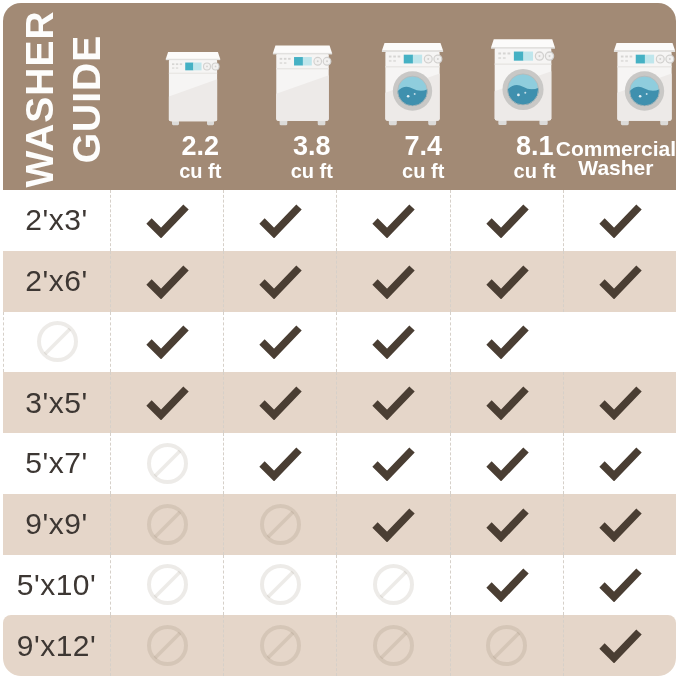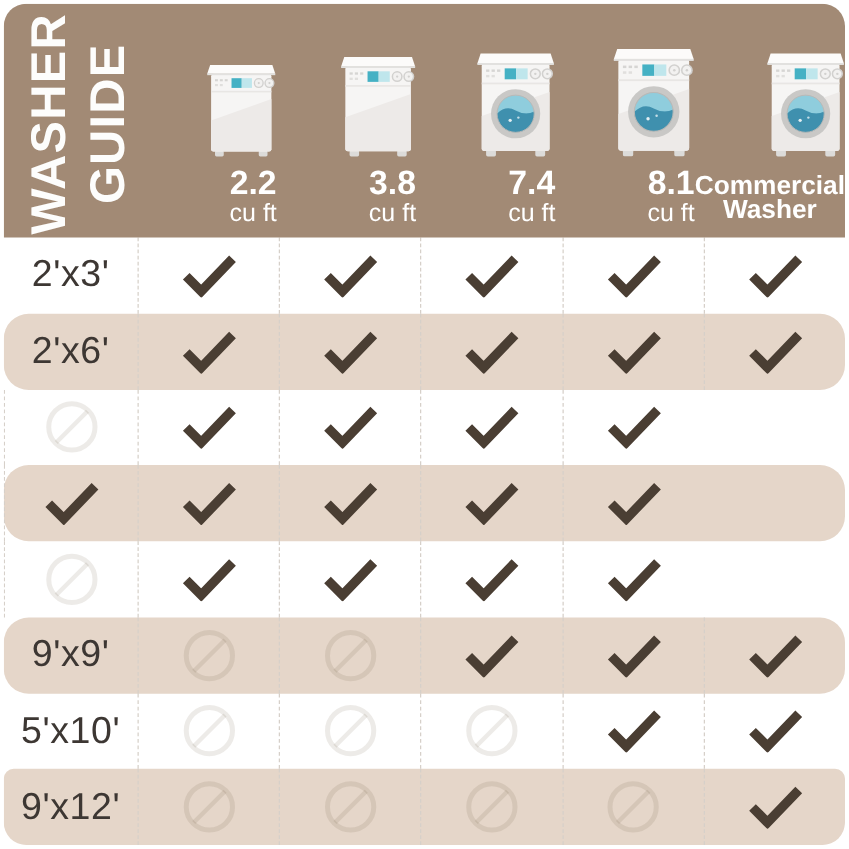--- a/index.html
+++ b/index.html
@@ -27,28 +27,28 @@
   .col-head{
     display:flex;flex-direction:column;align-items:flex-end;justify-content:flex-end;
     padding-bottom:6px;color:#ffffff;
   }
   .washer{display:block;margin-bottom:6px;}
   .head-text{
     height:52px;display:flex;flex-direction:column;align-items:center;justify-content:center;
     text-align:center;
   }
   .size-num{font-size:27px;font-weight:bold;line-height:27px;}
-  .size-unit{font-size:20px;font-weight:normal;line-height:23px;}
+  .size-unit{font-size:20px;font-weight:bold;line-height:23px;}
   .head-text.text-style span{font-size:21px;font-weight:bold;line-height:19px;}
   
   .tbody{height:486px;display:flex;flex-direction:column;}
   .row{
     flex:1;display:grid;grid-template-columns:107px repeat(5,1fr);text-align:center;
   }
-  .row.stripe{background:#e5d6c9;border-radius:20px;}
+  .row.stripe{background:#e5d6c9;border-radius:0;}
   .row.stripe:last-child{border-radius:8px 8px 16px 16px;}
   .cell{
     display:flex;align-items:center;justify-content:center;height:100%;
   }
   .cell.data{border-left:1px dashed #d6d0c9;}
   .label-cell{
     font-size:30px;color:#3d3733;letter-spacing:0.5px;
   }
   .check-icon-svg{display:block;}
   .prohibit-icon-svg{display:block;}
@@ -332,20 +332,21 @@
     <polyline points="5,18 17,30 42,4" fill="none" stroke="#4a3e33" stroke-width="7.5" stroke-linecap="butt" stroke-linejoin="miter"></polyline>
   </svg>
         </div>
         <div class="cell data">
           <svg class="check-icon-svg" width="46" height="35" viewBox="0 0 46 35">
     <polyline points="5,18 17,30 42,4" fill="none" stroke="#4a3e33" stroke-width="7.5" stroke-linecap="butt" stroke-linejoin="miter"></polyline>
   </svg>
         </div>
       </div>
       <div class="row stripe">
+    <div class="cell label-cell">3'x5'</div>
   <div class="cell data">
           <svg class="check-icon-svg" width="46" height="35" viewBox="0 0 46 35">
     <polyline points="5,18 17,30 42,4" fill="none" stroke="#4a3e33" stroke-width="7.5" stroke-linecap="butt" stroke-linejoin="miter"></polyline>
   </svg>
         </div>
         <div class="cell data">
           <svg class="check-icon-svg" width="46" height="35" viewBox="0 0 46 35">
     <polyline points="5,18 17,30 42,4" fill="none" stroke="#4a3e33" stroke-width="7.5" stroke-linecap="butt" stroke-linejoin="miter"></polyline>
   </svg>
         </div>
@@ -359,20 +360,21 @@
     <polyline points="5,18 17,30 42,4" fill="none" stroke="#4a3e33" stroke-width="7.5" stroke-linecap="butt" stroke-linejoin="miter"></polyline>
   </svg>
         </div>
         <div class="cell data">
           <svg class="check-icon-svg" width="46" height="35" viewBox="0 0 46 35">
     <polyline points="5,18 17,30 42,4" fill="none" stroke="#4a3e33" stroke-width="7.5" stroke-linecap="butt" stroke-linejoin="miter"></polyline>
   </svg>
         </div>
       </div>
       <div class="row">
+    <div class="cell label-cell">5'x7'</div>
   <div class="cell data">
           <svg class="prohibit-icon-svg" width="45" height="45" viewBox="0 0 45 45">
     <circle cx="22.5" cy="22.5" r="18.5" fill="none" stroke="rgba(86,63,42,0.105)" stroke-width="4"></circle>
     <line x1="10" y1="35" x2="35" y2="10" stroke="rgba(86,63,42,0.105)" stroke-width="3.5"></line>
   </svg>
         </div>
         <div class="cell data">
           <svg class="check-icon-svg" width="46" height="35" viewBox="0 0 46 35">
     <polyline points="5,18 17,30 42,4" fill="none" stroke="#4a3e33" stroke-width="7.5" stroke-linecap="butt" stroke-linejoin="miter"></polyline>
   </svg>

